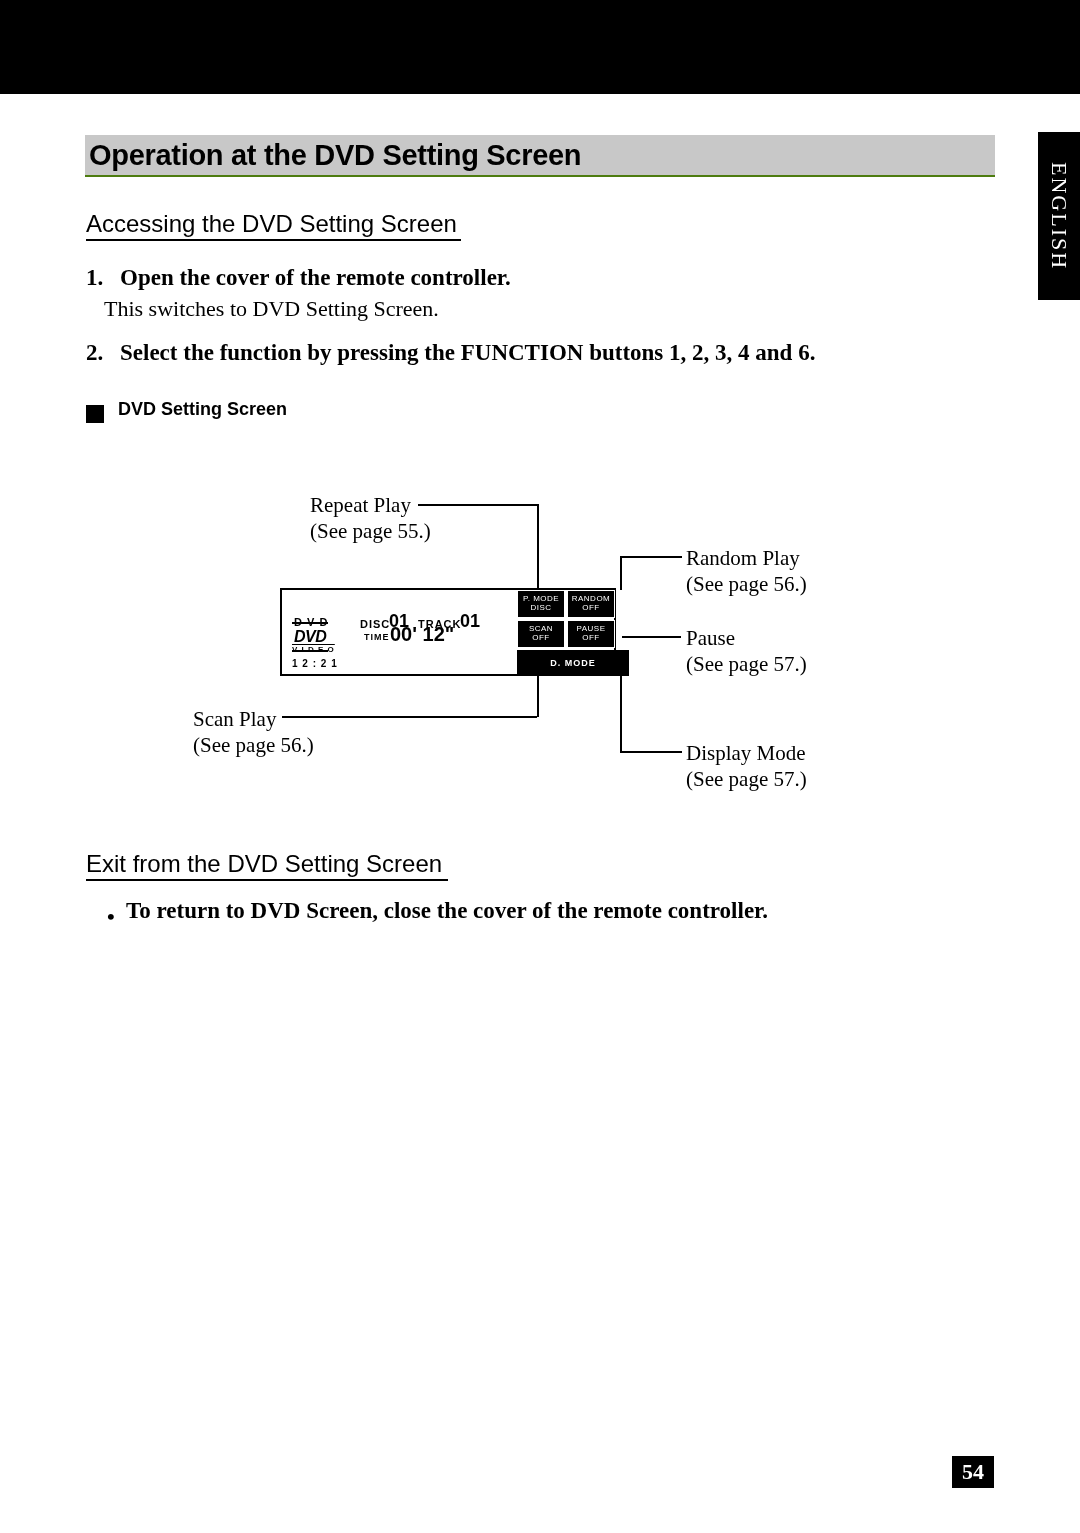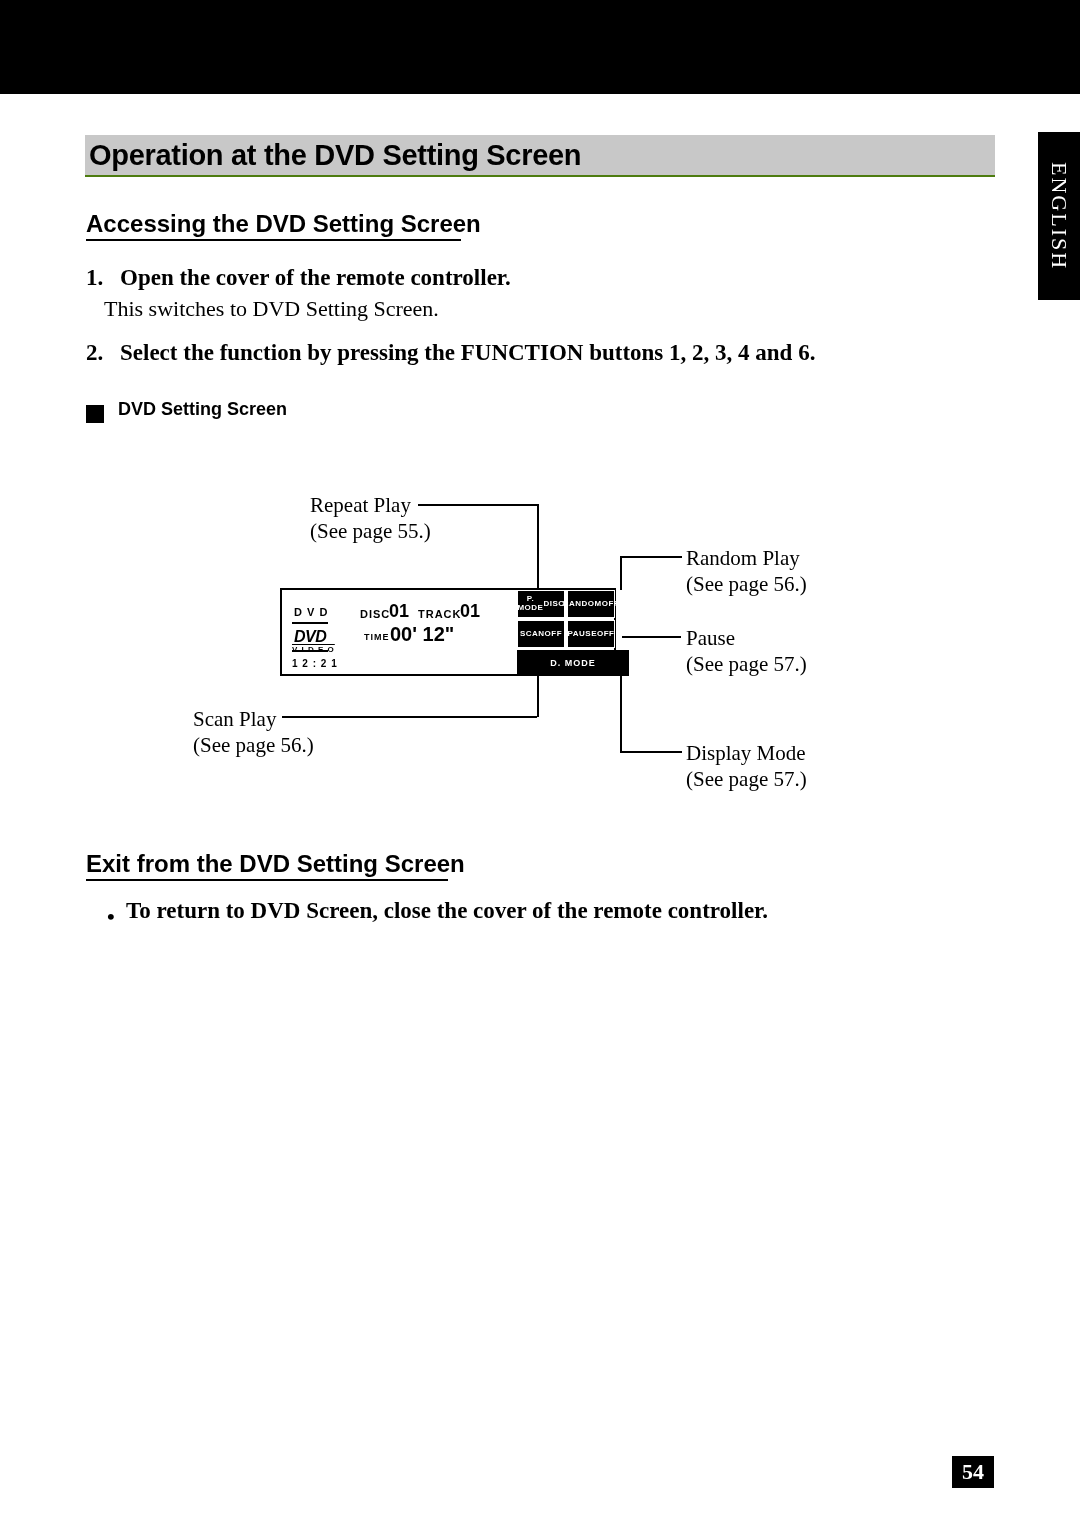--- a/index.html
+++ b/index.html
@@ -33,21 +33,21 @@
     font-family: Arial, Helvetica, sans-serif;
     font-weight: bold;
     font-size: 29px;
     color: #000;
     letter-spacing: -0.3px;
   }
   .heading2 {
     position: absolute;
     left: 86px;
     font-family: Arial, Helvetica, sans-serif;
-    font-weight: bold;
+    font-weight: normal;
     font-size: 24px;
     padding-bottom: 12px;
   }
   .heading2-underline {
     position: absolute;
     height: 2px;
     background: #000;
   }
   .step-num {
     position: absolute;
@@ -129,21 +129,21 @@
     position: absolute;
     left: 280px;
     top: 588px;
     width: 336px;
     height: 88px;
     border: 2px solid #000;
     background: #fff;
   }
   .lcd-row1 {
     position: absolute;
-    top: 12px; left: 0; width: 100%; height: 26px;
+    top: 22px; left: 0; width: 100%; height: 26px;
   }
   .lcd-lbl {
     font-family: Arial, Helvetica, sans-serif;
     font-size: 11px;
     letter-spacing: 1px;
     font-weight: bold;
   }
   .lcd-dig {
     font-family: Arial, Helvetica, sans-serif;
     font-weight: 900;
@@ -185,24 +185,24 @@
     top: -1px;
     width: 102px;
   }
   .softkey {
     width: 48px;
     height: 28px;
     background: #000;
     color: #fff;
     font-family: Arial, sans-serif;
     font-size: 8px;
-    font-weight: bold;
+    font-weight: normal;
     text-align: center;
     display: inline-flex;
-    flex-direction: row;
+    flex-direction: column;
     align-items: center;
     justify-content: center;
     line-height: 1.1;
     letter-spacing: 0.5px;
     margin: 1px;
     border: 1px solid #fff;
   }
   .softkey-wide {
     width: 112px;
     height: 26px;

